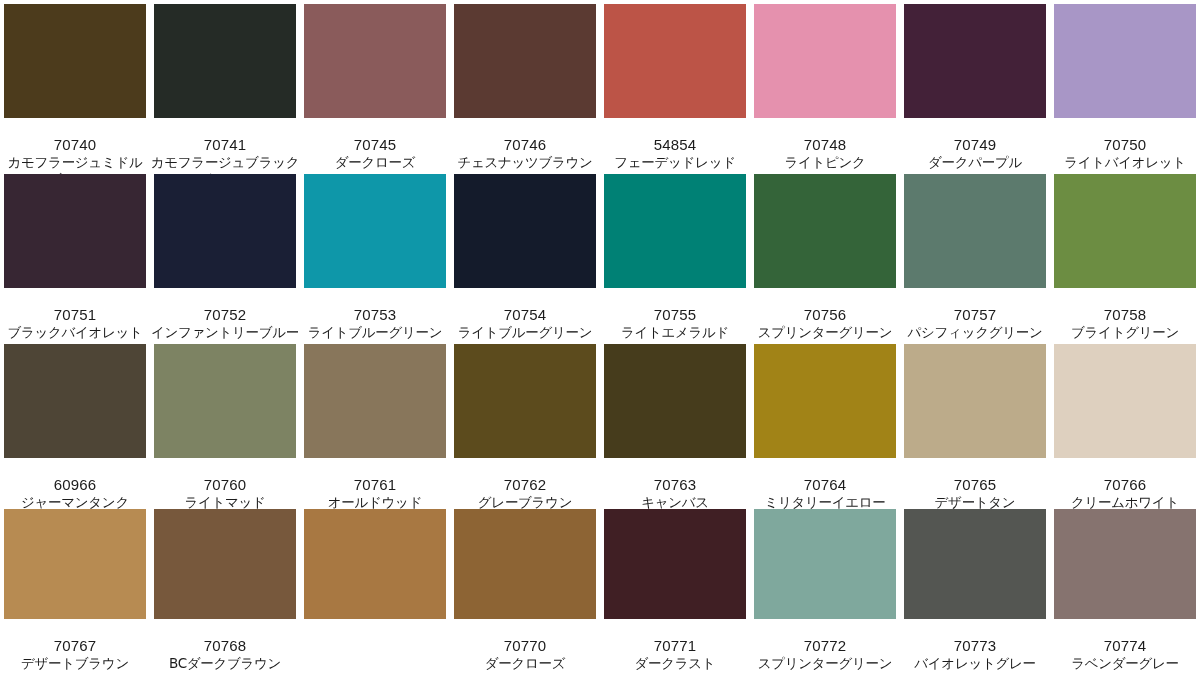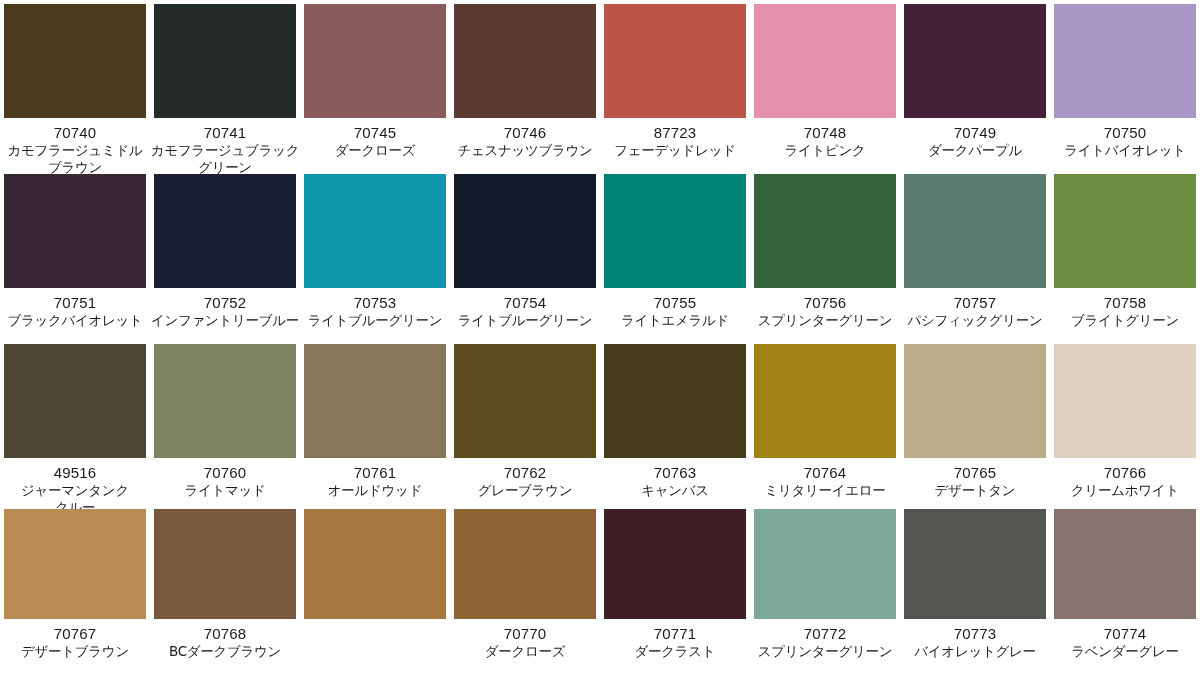--- a/index.html
+++ b/index.html
@@ -28,21 +28,21 @@
   .swatch-chip {
     width: 142px;
     height: 114px;
     margin-top: 4px;
     border: 0;
     flex: none;
   }
   .swatch-caption {
     width: 150px;
     text-align: center;
-    padding-top: 6px;
+    padding-top: 18px;
   }
   .swatch-code {
     font-size: 15px;
     line-height: 18px;
     color: #1b1b1b;
     letter-spacing: 0.2px;
     font-family: "Liberation Sans", "DejaVu Sans", sans-serif;
   }
   .swatch-name {
     font-size: 13.5px;
@@ -85,21 +85,21 @@
     <div class="swatch-cell row-0">
       <div class="swatch-chip" style="background-color: rgb(91, 58, 50);"></div>
       <div class="swatch-caption">
         <div class="swatch-code">70746</div>
         <div class="swatch-name">チェスナッツブラウン</div>
       </div>
     </div>
     <div class="swatch-cell row-0">
       <div class="swatch-chip" style="background-color: rgb(188, 84, 71);"></div>
       <div class="swatch-caption">
-        <div class="swatch-code">87723</div>
+        <div class="swatch-code">54854</div>
         <div class="swatch-name">フェーデッドレッド</div>
       </div>
     </div>
     <div class="swatch-cell row-0">
       <div class="swatch-chip" style="background-color: rgb(229, 145, 174);"></div>
       <div class="swatch-caption">
         <div class="swatch-code">70748</div>
         <div class="swatch-name">ライトピンク</div>
       </div>
     </div>
@@ -169,21 +169,21 @@
     <div class="swatch-cell row-1">
       <div class="swatch-chip" style="background-color: rgb(108, 141, 66);"></div>
       <div class="swatch-caption">
         <div class="swatch-code">70758</div>
         <div class="swatch-name">ブライトグリーン</div>
       </div>
     </div>
     <div class="swatch-cell row-2">
       <div class="swatch-chip" style="background-color: rgb(78, 69, 54);"></div>
       <div class="swatch-caption">
-        <div class="swatch-code">49516</div>
+        <div class="swatch-code">60966</div>
         <div class="swatch-name">ジャーマンタンク
 クルー</div>
       </div>
     </div>
     <div class="swatch-cell row-2">
       <div class="swatch-chip" style="background-color: rgb(125, 131, 99);"></div>
       <div class="swatch-caption">
         <div class="swatch-code">70760</div>
         <div class="swatch-name">ライトマッド</div>
       </div>

